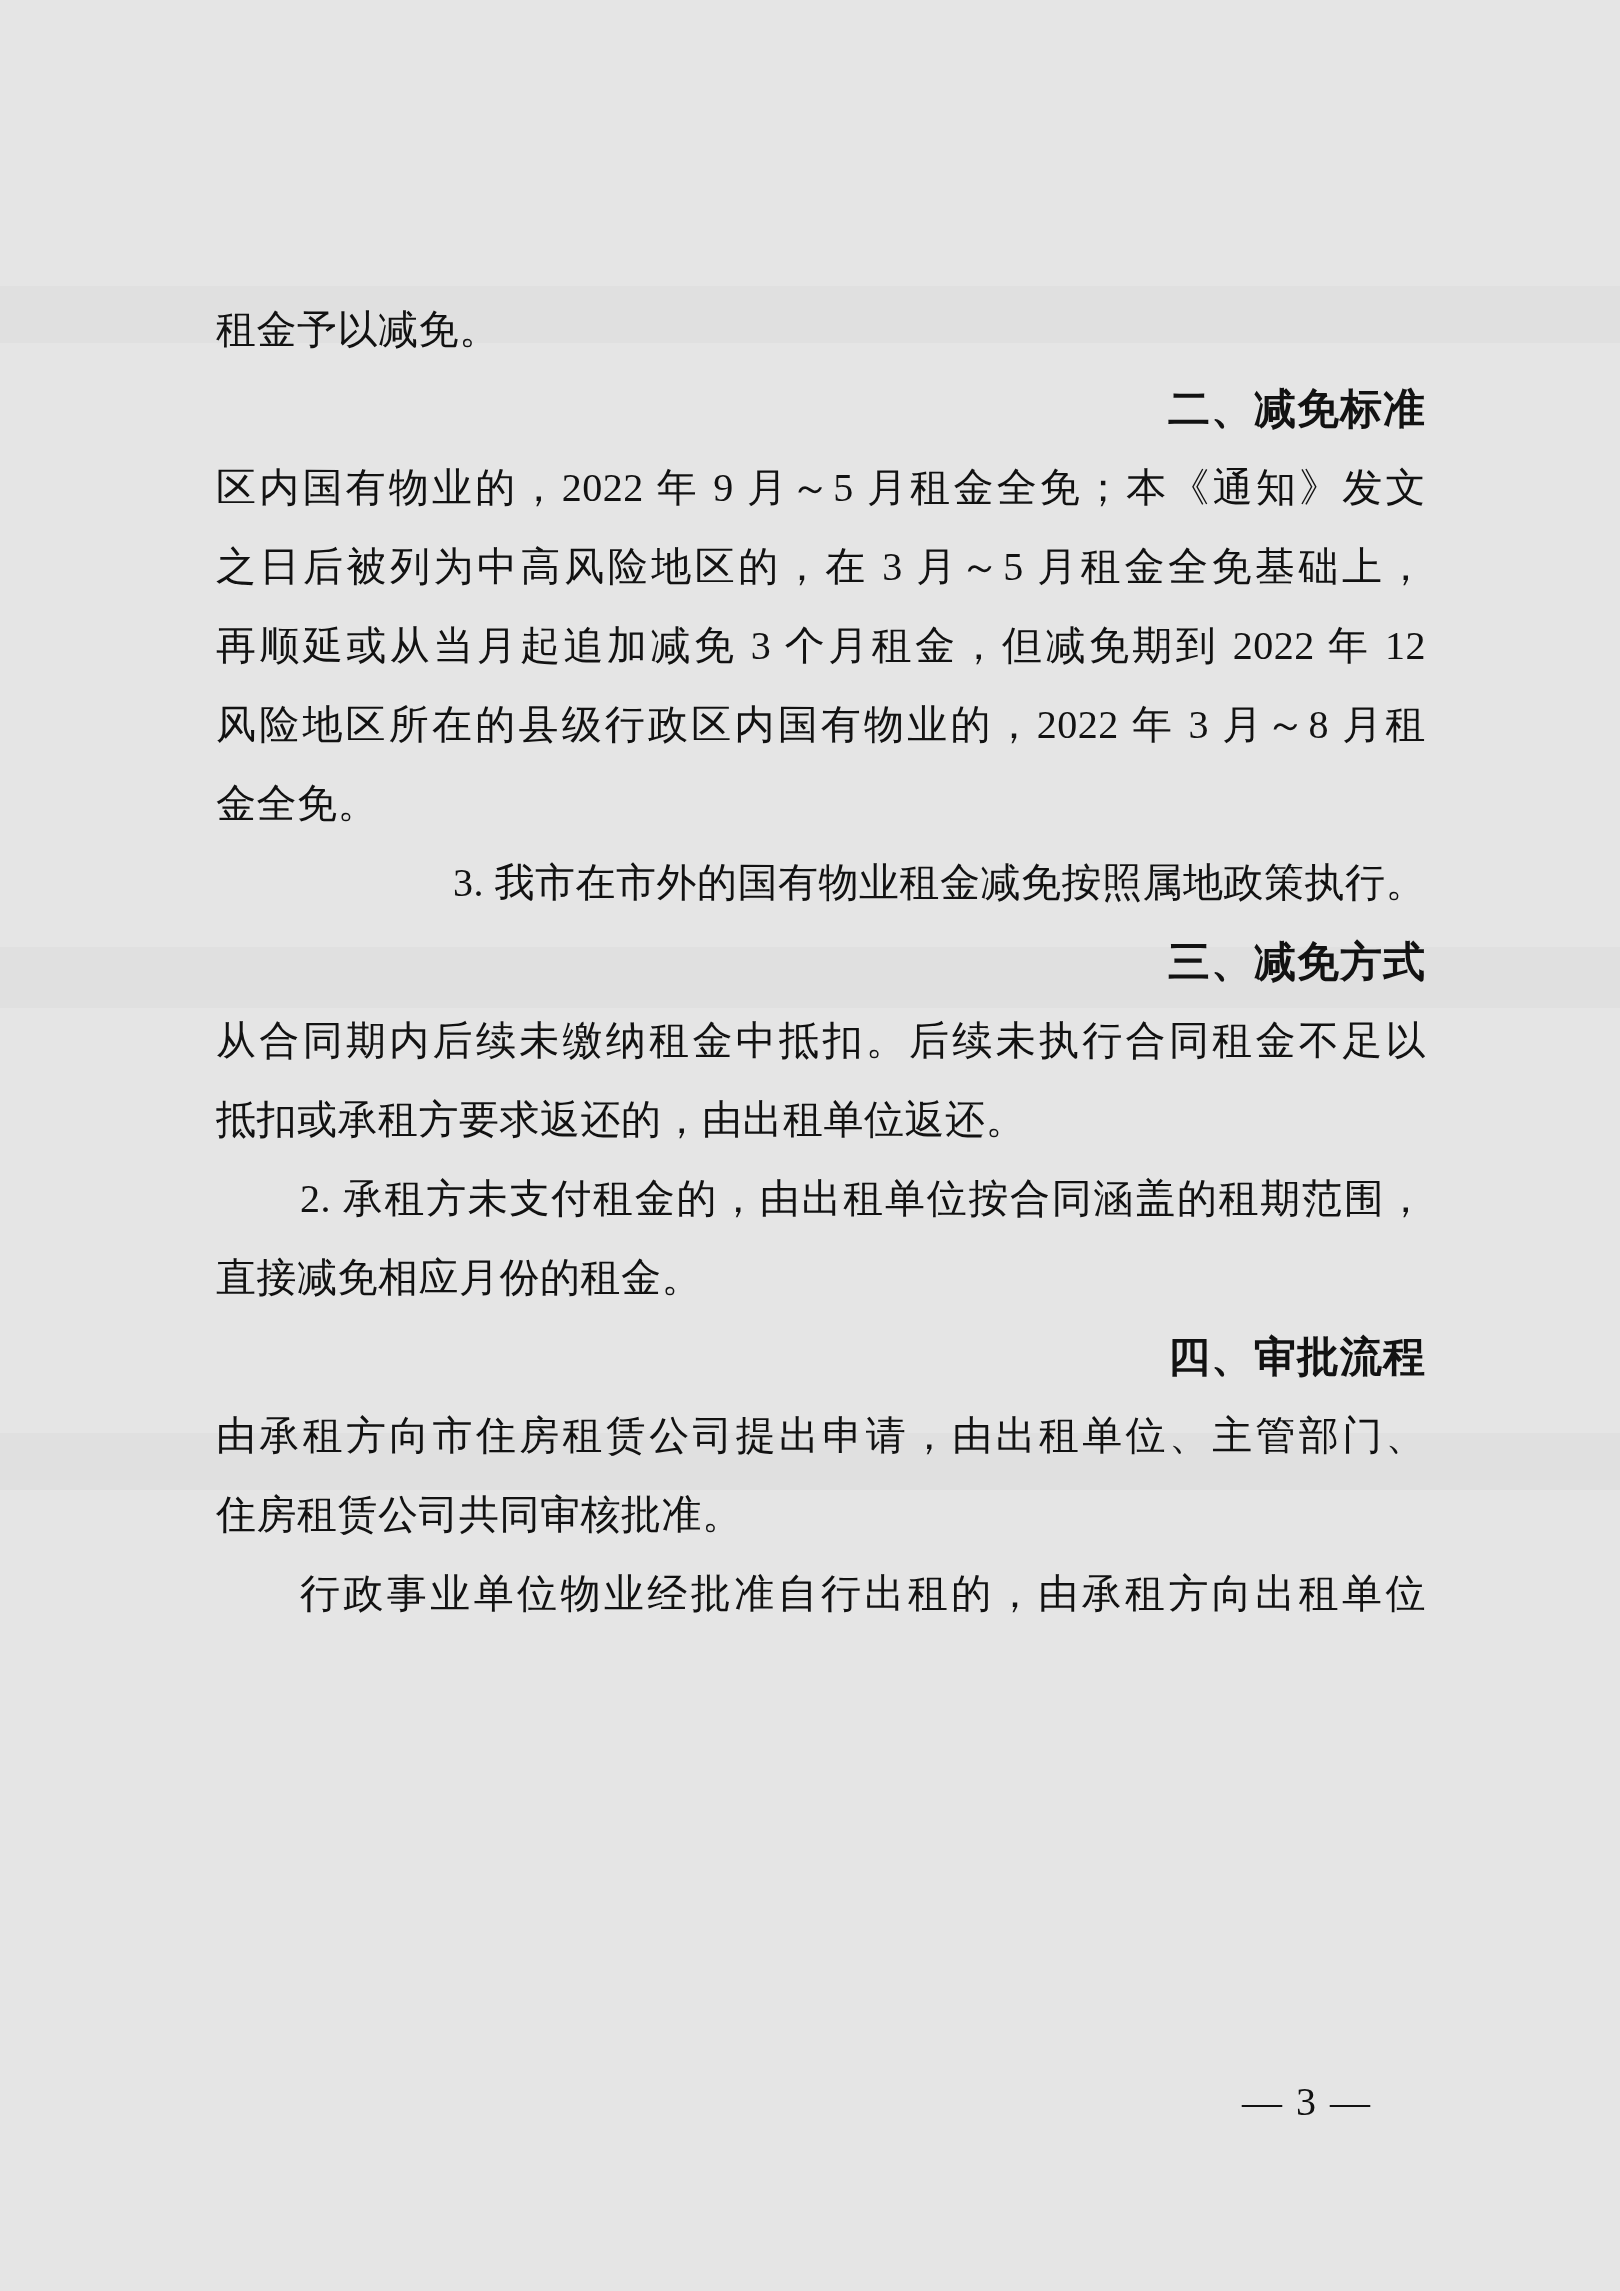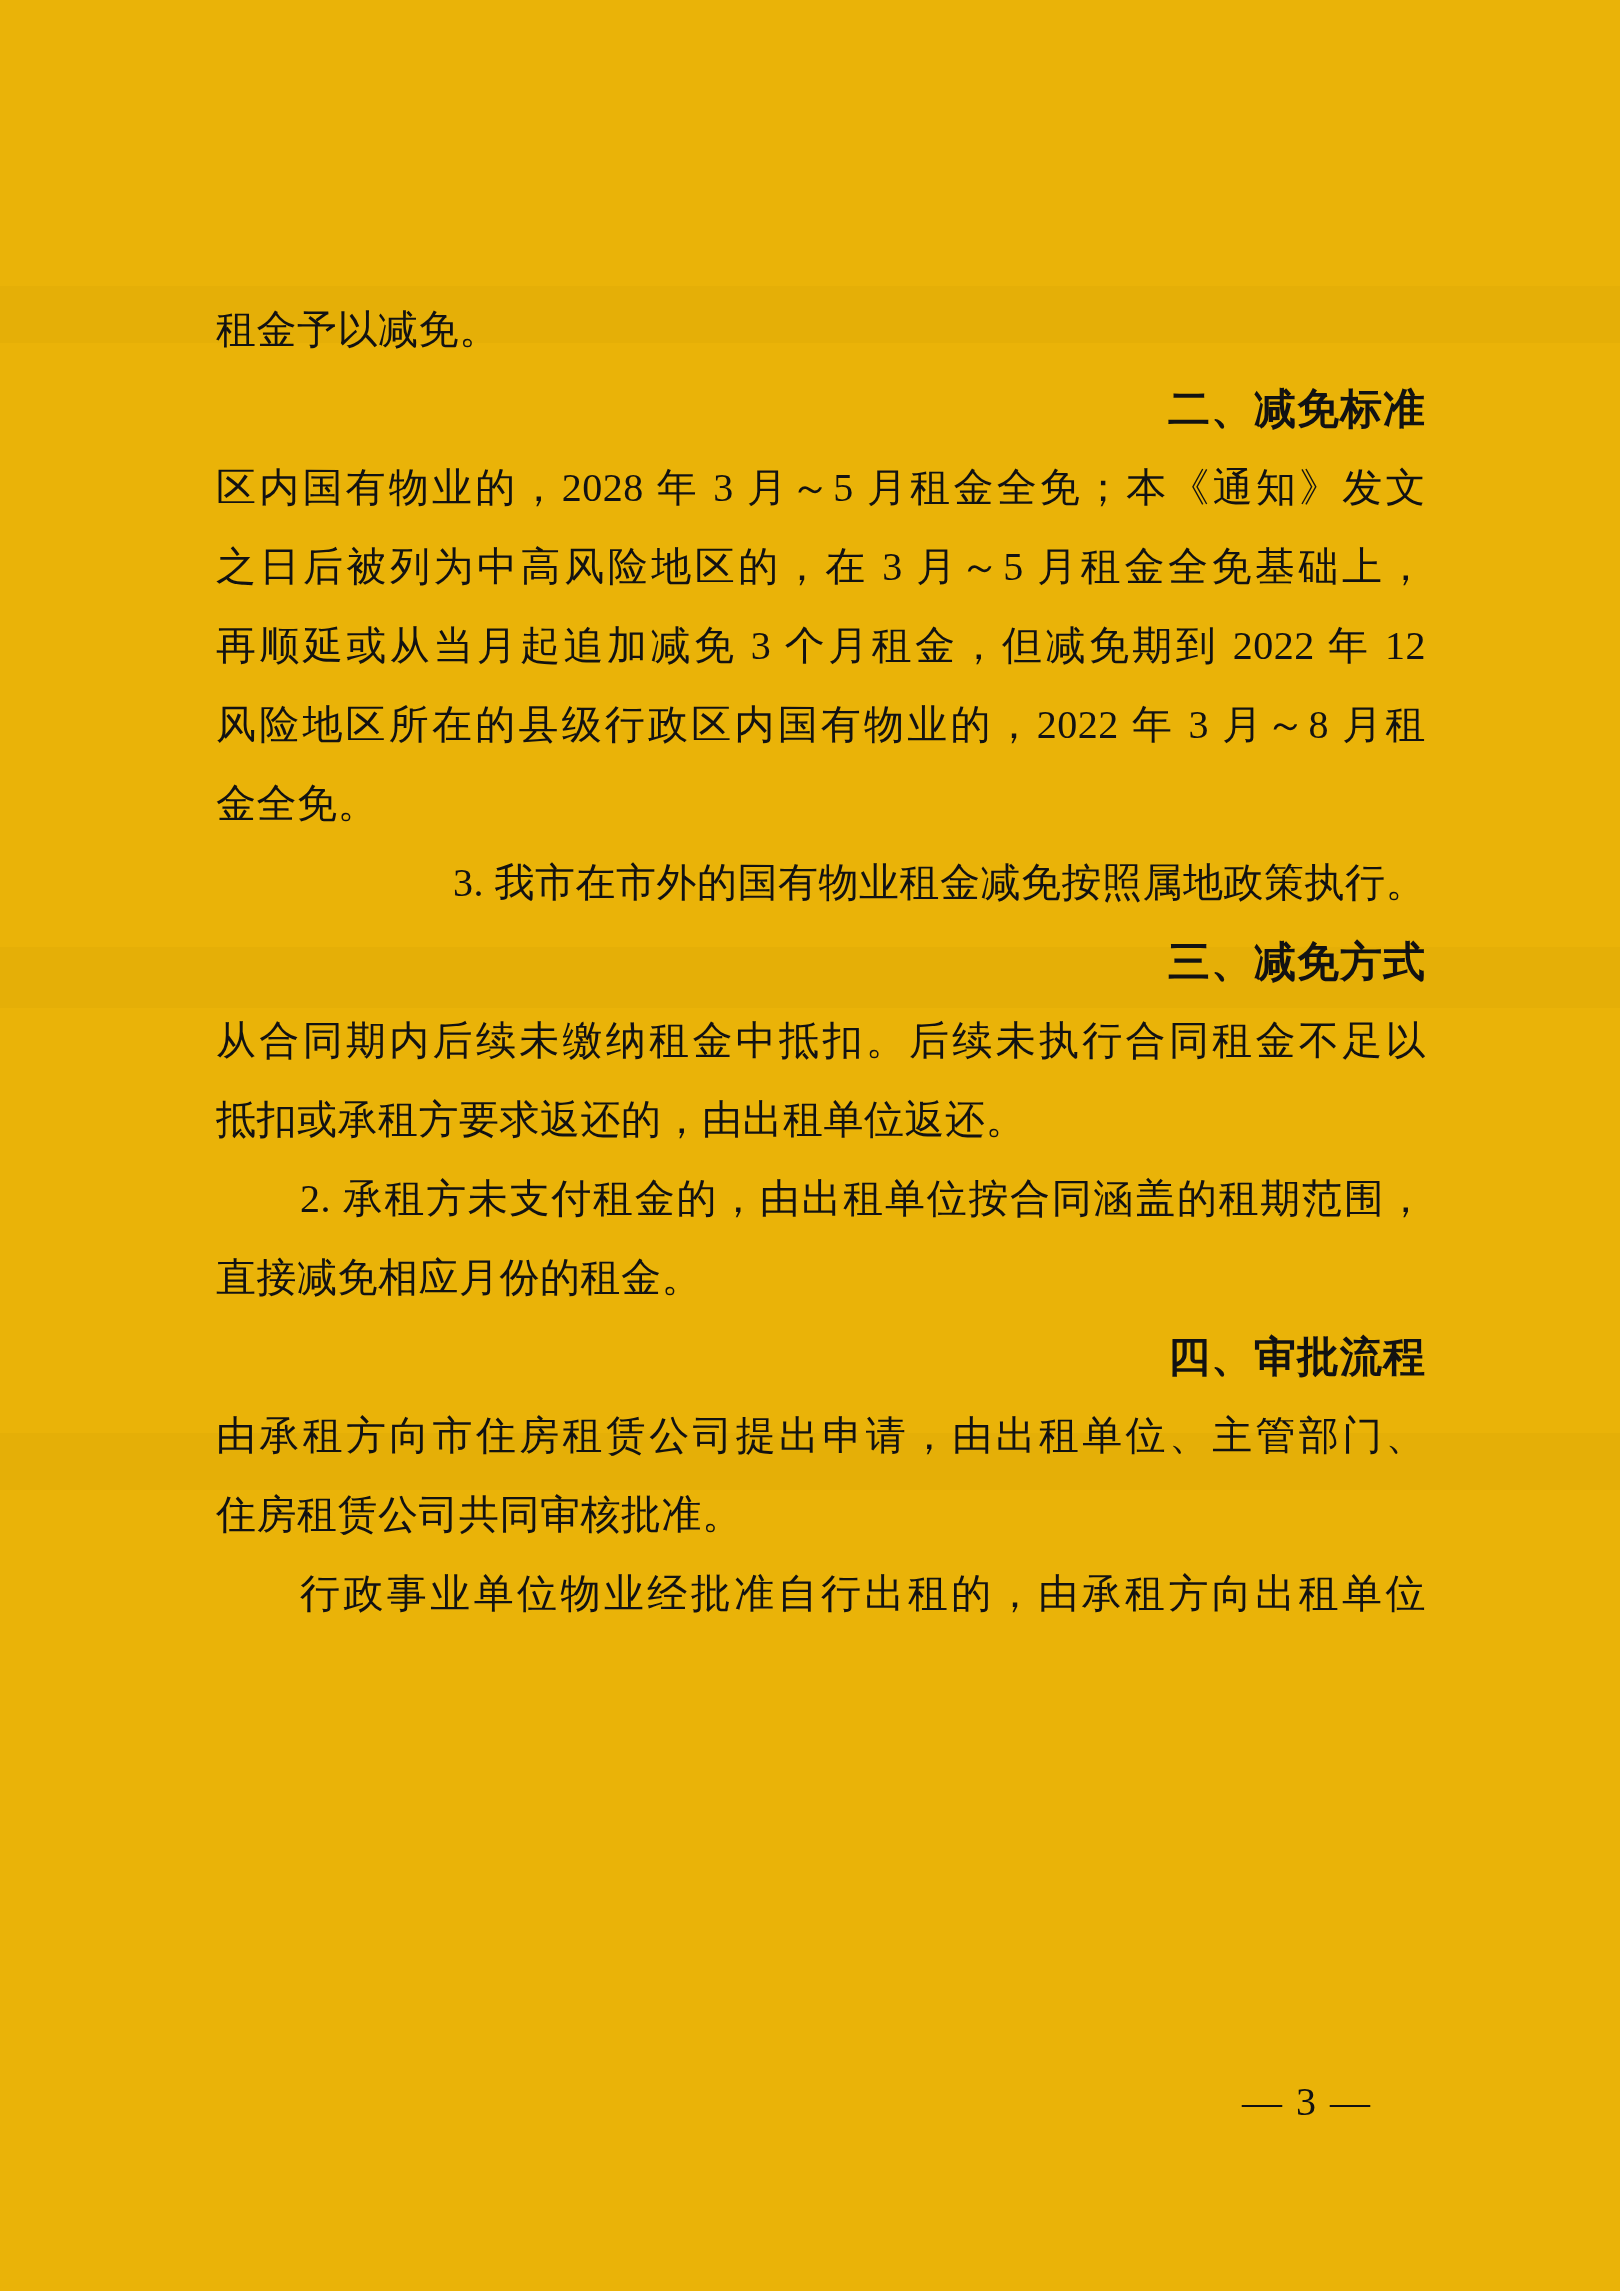--- a/index.html
+++ b/index.html
@@ -13,21 +13,21 @@
     position: relative;
     font-family: "Liberation Serif", "DejaVu Serif", serif;
     color: #121212;
     overflow: hidden;
   }
   .page {
     position: absolute;
     left: 0; top: 0;
     width: 1620px;
     height: 2292px;
-    background: #eab308;
+    background: #e5e5e5;
   }
   
   .scan-band {
     position: absolute;
     left: 0;
     width: 100%;
     background: rgba(0,0,0,0.018);
     pointer-events: none;
   }
   .band-1 { top: 286px;  height: 57px; }
@@ -74,21 +74,21 @@
 <body>
 
 <div class="page">
   <div class="scan-band band-1"></div>
   <div class="scan-band band-2"></div>
   <div class="scan-band band-3"></div>
 
   <div class="doc-body">
       <div class="line body">租金予以减免。</div>
       <div class="line heading indent">二、减免标准</div>
-      <div class="line body fill">区内国有物业的，2028 年 3 月～5 月租金全免；本《通知》发文</div>
+      <div class="line body fill">区内国有物业的，2022 年 9 月～5 月租金全免；本《通知》发文</div>
       <div class="line body fill">之日后被列为中高风险地区的，在 3 月～5 月租金全免基础上，</div>
       <div class="line body fill">再顺延或从当月起追加减免 3 个月租金，但减免期到 2022 年 12</div>
       <div class="line body fill">风险地区所在的县级行政区内国有物业的，2022 年 3 月～8 月租</div>
       <div class="line body">金全免。</div>
       <div class="line body indent">3. 我市在市外的国有物业租金减免按照属地政策执行。</div>
       <div class="line heading indent">三、减免方式</div>
       <div class="line body fill">从合同期内后续未缴纳租金中抵扣。后续未执行合同租金不足以</div>
       <div class="line body">抵扣或承租方要求返还的，由出租单位返还。</div>
       <div class="line body indent fill">2. 承租方未支付租金的，由出租单位按合同涵盖的租期范围，</div>
       <div class="line body">直接减免相应月份的租金。</div>

